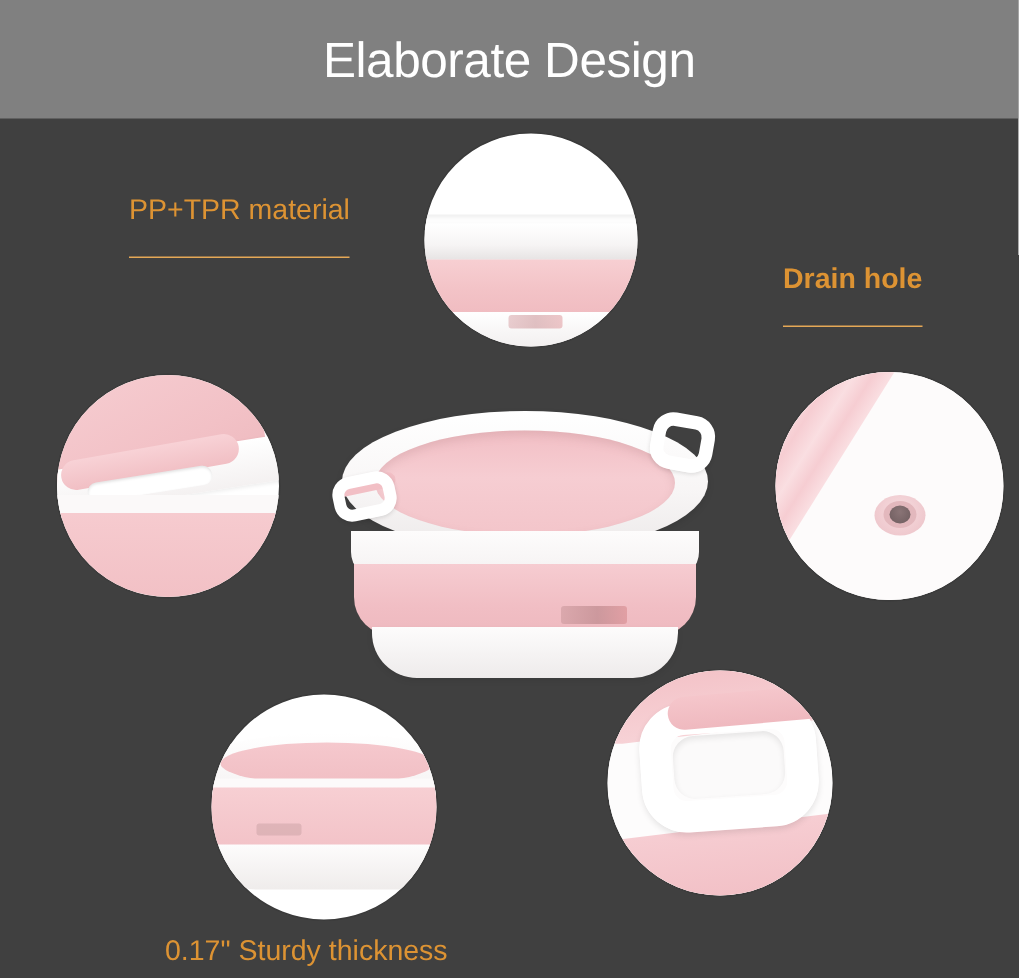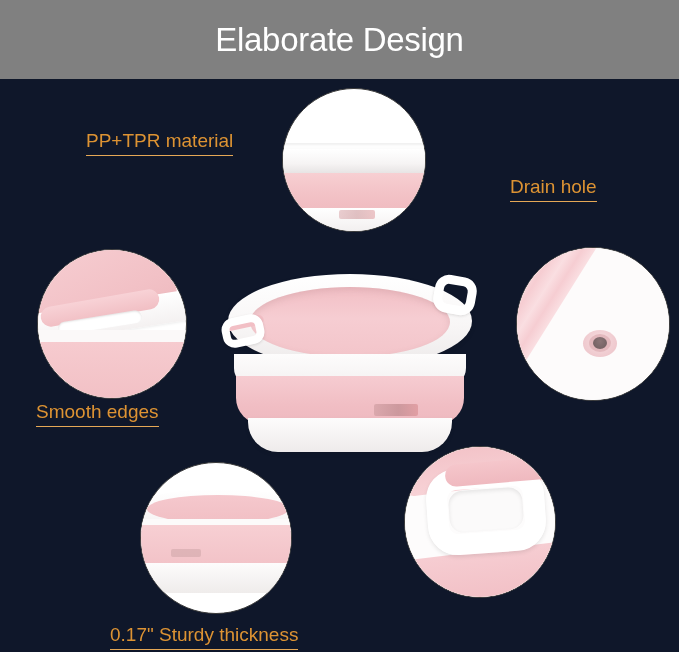--- a/index.html
+++ b/index.html
@@ -8,21 +8,21 @@
     padding: 0;
     background: #ffffff;
   }
   body {
     font-family: "Liberation Sans", sans-serif;
   }
   #page {
     position: relative;
     width: 679px;
     height: 652px;
-    background: #0f172a;
+    background: #404040;
     overflow: hidden;
   }
 
   
   #header-band {
     position: absolute;
     left: 0;
     top: 0;
     width: 679px;
     height: 79px;
@@ -49,25 +49,25 @@
   }
 
   
   .callout-label {
     position: absolute;
     color: #DD9333;
     font-size: 19px;
     font-weight: 400;
     white-space: nowrap;
     line-height: 1.15;
-    padding-bottom: 3px;
+    padding-bottom: 19px;
     border-bottom: 1.6px solid #E5A856;
   }
   #label-material   { left: 86px;  top: 130px; }
-  #label-drain      { left: 510px; top: 176px; }
+  #label-drain      { left: 522px; top: 176px; font-weight: bold; }
   #label-edges      { left: 36px;  top: 401px; }
   #label-thickness  { left: 110px; top: 624px; }
   #label-handles    { left: 375px; top: 598px; }
 
   
   .circle {
     position: absolute;
     border-radius: 50%;
     border: 1.4px solid #3a3a3a;
     background: #ffffff;
@@ -465,18 +465,17 @@
       <div class="h-ring"></div>
       <div class="h-hole"></div>
       <div class="h-ring-grip"></div>
     </div>
   </div>
 
   <div class="callout-label" id="label-material">PP+TPR material</div>
 
   <div class="callout-label" id="label-drain">Drain hole</div>
 
-  <div class="callout-label" id="label-edges">Smooth edges</div>
 
   <div class="callout-label" id="label-thickness">0.17" Sturdy thickness</div>
 
 
 </div>
 
 </body></html>

